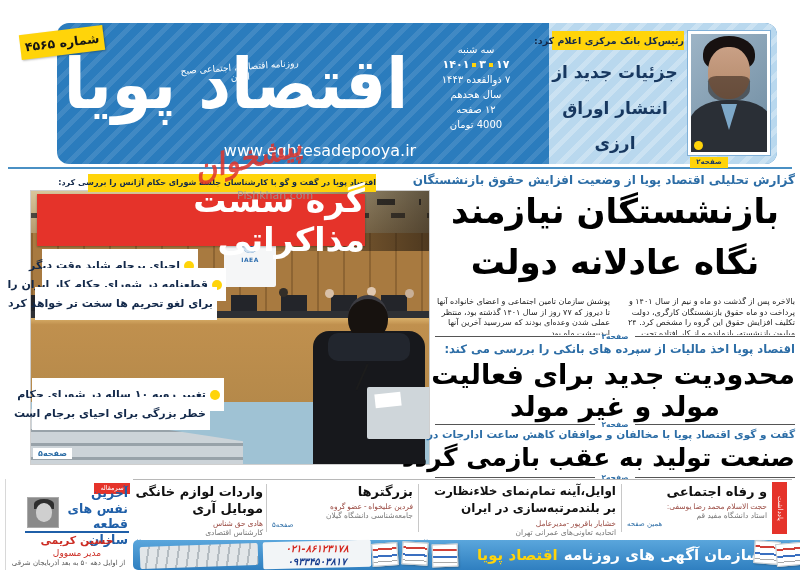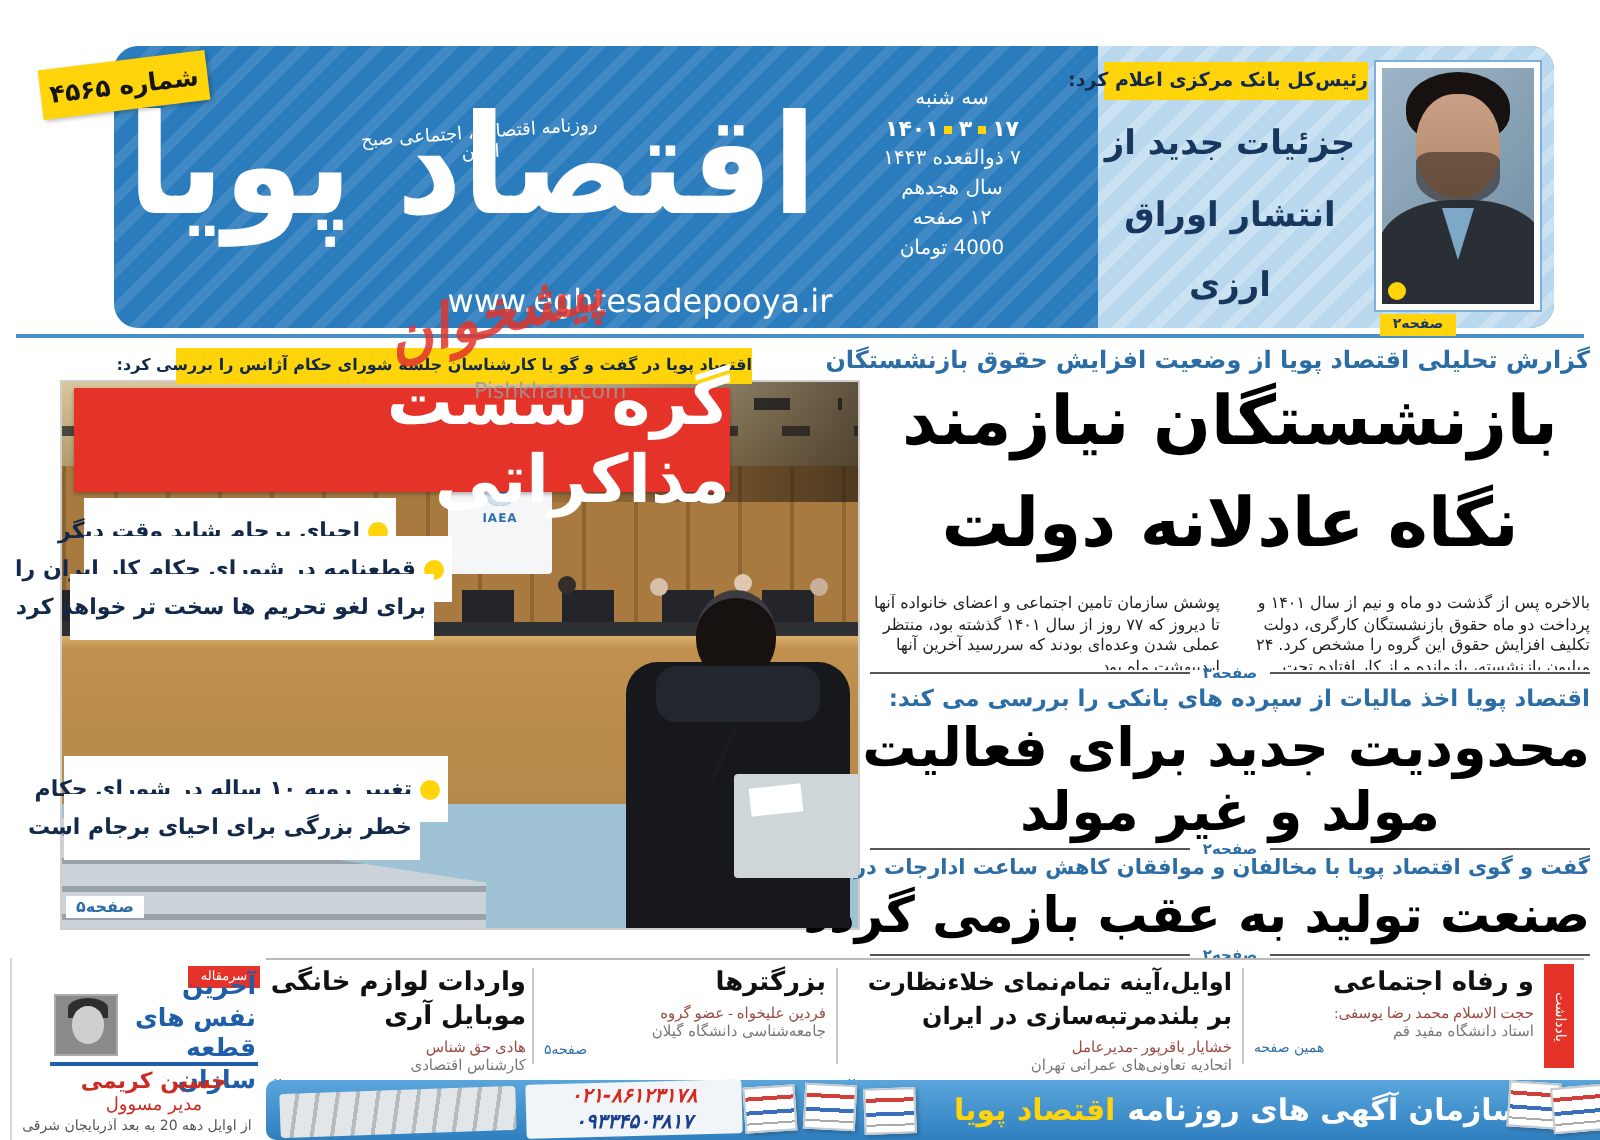--- a/index.html
+++ b/index.html
@@ -359,21 +359,21 @@
       <div>نفس های</div>
       <div>قطعه سازان</div>
     </div>
     <div class="ed-photo">
       <div class="ed-hairm"></div>
       <div class="ed-face"></div>
     </div>
     <div class="ed-rule"></div>
     <div class="ed-author">حسین کریمی</div>
     <div class="ed-role">مدیر مسوول</div>
-    <div class="ed-body">از اوایل دهه 20 به بعد آذربایجان شرقی</div>
+    <div class="ed-body">از اوایل دهه ۵۰ به بعد آذربایجان شرقی</div>
   </div>
 
   <div class="banner"></div>
   <div class="bn-pile"></div>
   <div class="bn-phonebg"></div>
   <div class="bn-phones">
     <div class="bn-ph1">۰۲۱-۸۶۱۲۳۱۷۸</div>
     <div class="bn-ph2">۰۹۳۳۴۵۰۳۸۱۷</div>
   </div>
   <div class="thumb t1"></div>

